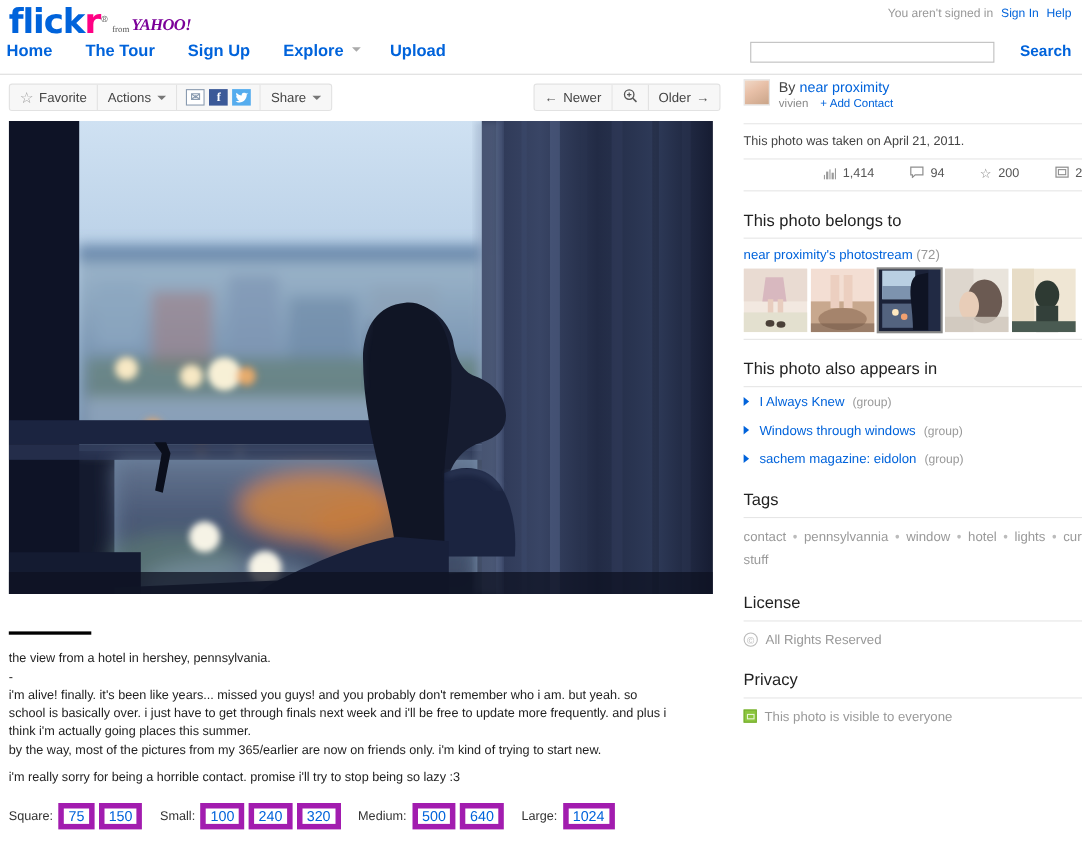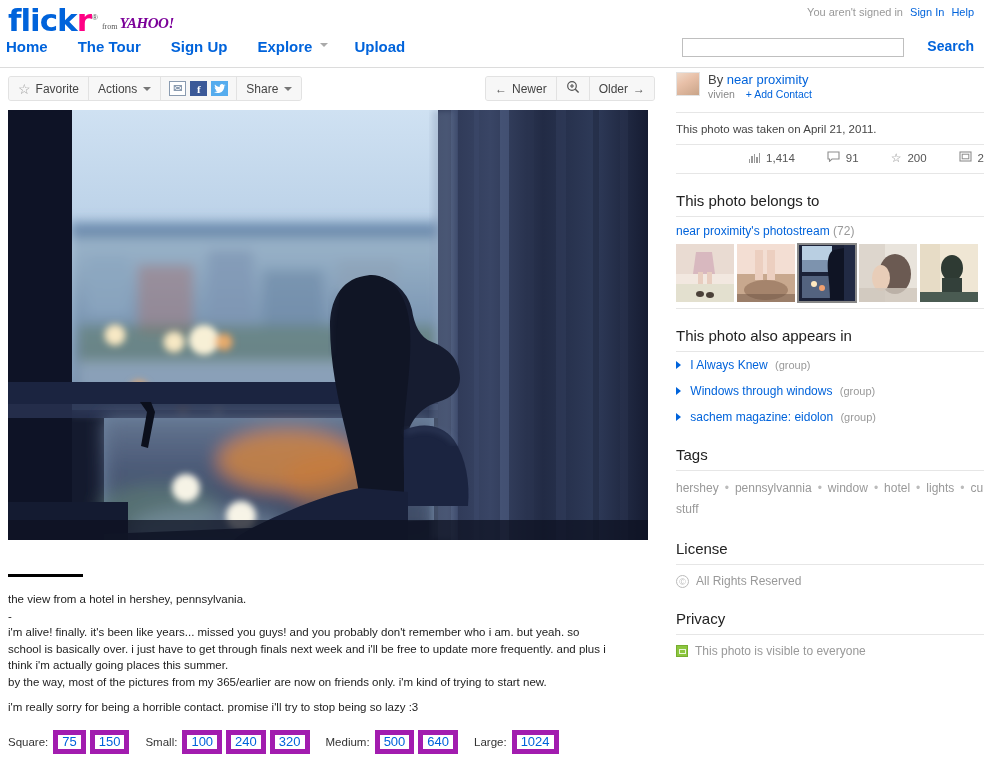--- a/index.html
+++ b/index.html
@@ -538,21 +538,21 @@
             <i style="height:10px"></i>
         </span>
         <span>1,414</span>
       </div>
       <div class="stat">
         <span class="ico">
           <svg width="13" height="11" viewBox="0 0 13 11">
             <path d="M1 1h11v7H5L2.5 10.3V8H1z" fill="none" stroke="#8e8e8e" stroke-width="1.1"></path>
           </svg>
         </span>
-        <span>91</span>
+        <span>94</span>
       </div>
       <div class="stat">
         <span class="ico">☆</span>
         <span>200</span>
       </div>
       <div class="stat">
         <span class="ico">
           <svg width="13" height="11" viewBox="0 0 13 11">
             <rect x="1" y="1" width="11" height="9" fill="none" stroke="#8e8e8e" stroke-width="1.1"></rect>
             <rect x="3.2" y="3.2" width="6.6" height="4.6" fill="none" stroke="#8e8e8e" stroke-width="1"></rect>
@@ -633,21 +633,21 @@
     <div class="grouprow">
       <span class="tri"></span>
       <a href="#">sachem magazine: eidolon</a>
       <span class="kind">(group)</span>
     </div>
 
     <div class="sb-h tight">Tags</div>
     <div class="sb-rule"></div>
 
     <div id="tags">
-      <a href="#">hershey</a><span class="dot">•</span><a href="#">pennsylvannia</a><span class="dot">•</span><a href="#">window</a><span class="dot">•</span><a href="#">hotel</a><span class="dot">•</span><a href="#">lights</a><span class="dot">•</span><a href="#">curtain</a><a href="#">and stuff</a>
+      <a href="#">contact</a><span class="dot">•</span><a href="#">pennsylvannia</a><span class="dot">•</span><a href="#">window</a><span class="dot">•</span><a href="#">hotel</a><span class="dot">•</span><a href="#">lights</a><span class="dot">•</span><a href="#">curtain</a><a href="#">and stuff</a>
     </div>
 
     <div class="sb-h tight">License</div>
     <div class="sb-rule"></div>
     <div class="licrow">
       <span class="cc-circle">©</span>
       <span>All Rights Reserved</span>
     </div>
 
     <div class="sb-h tight">Privacy</div>

